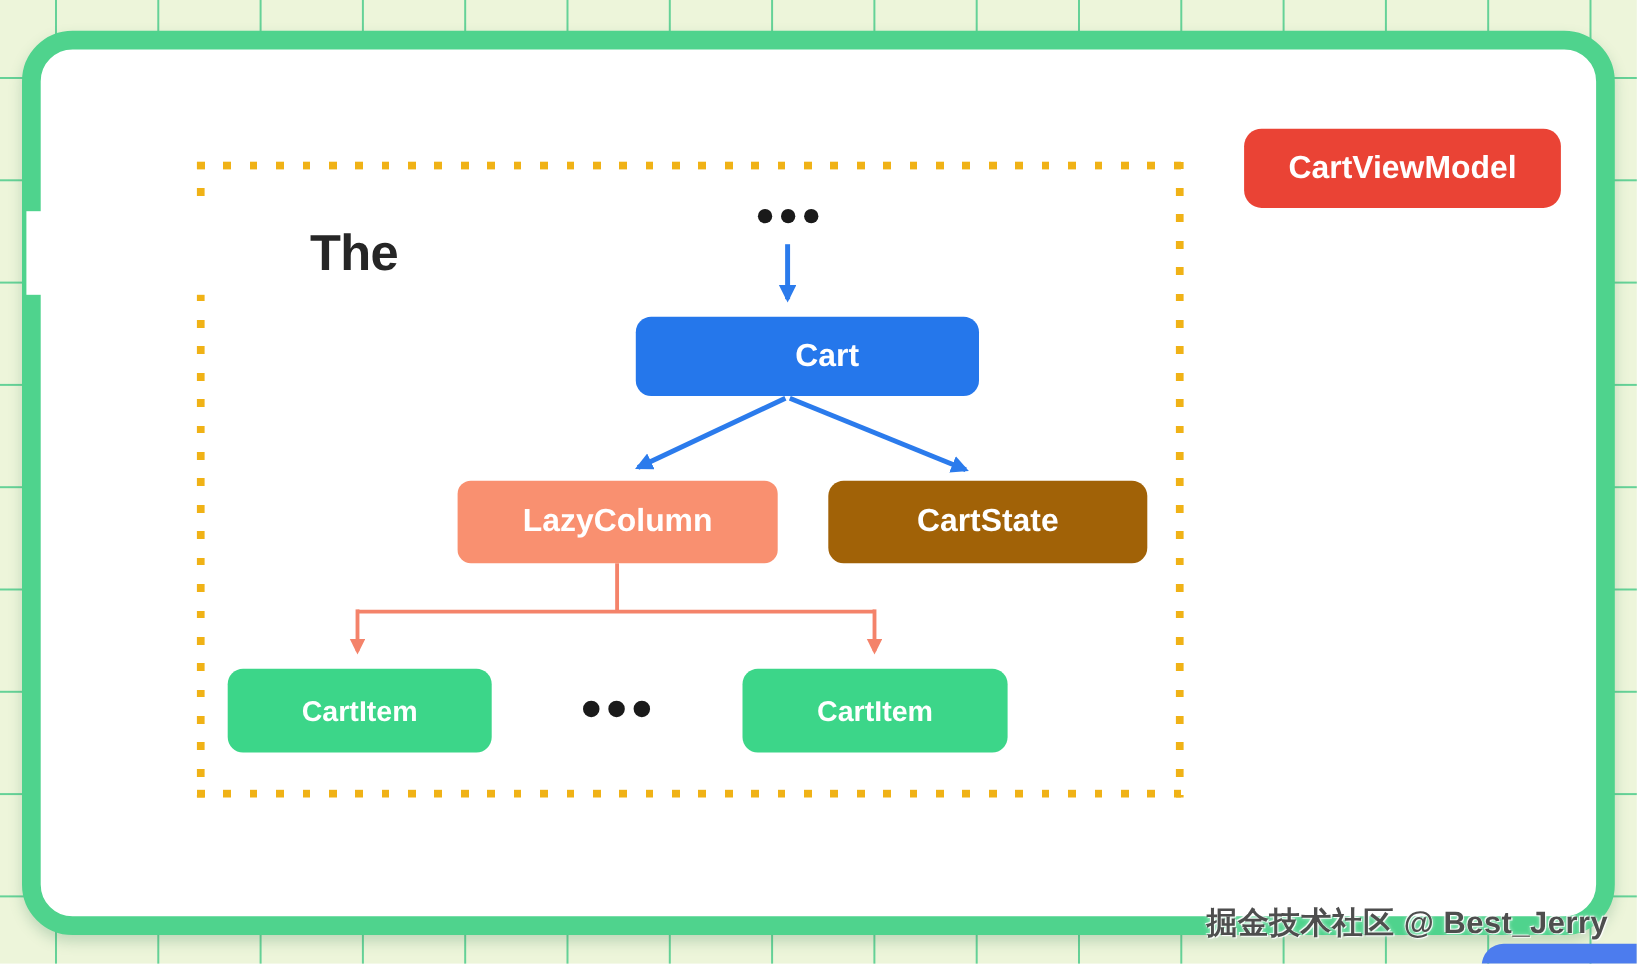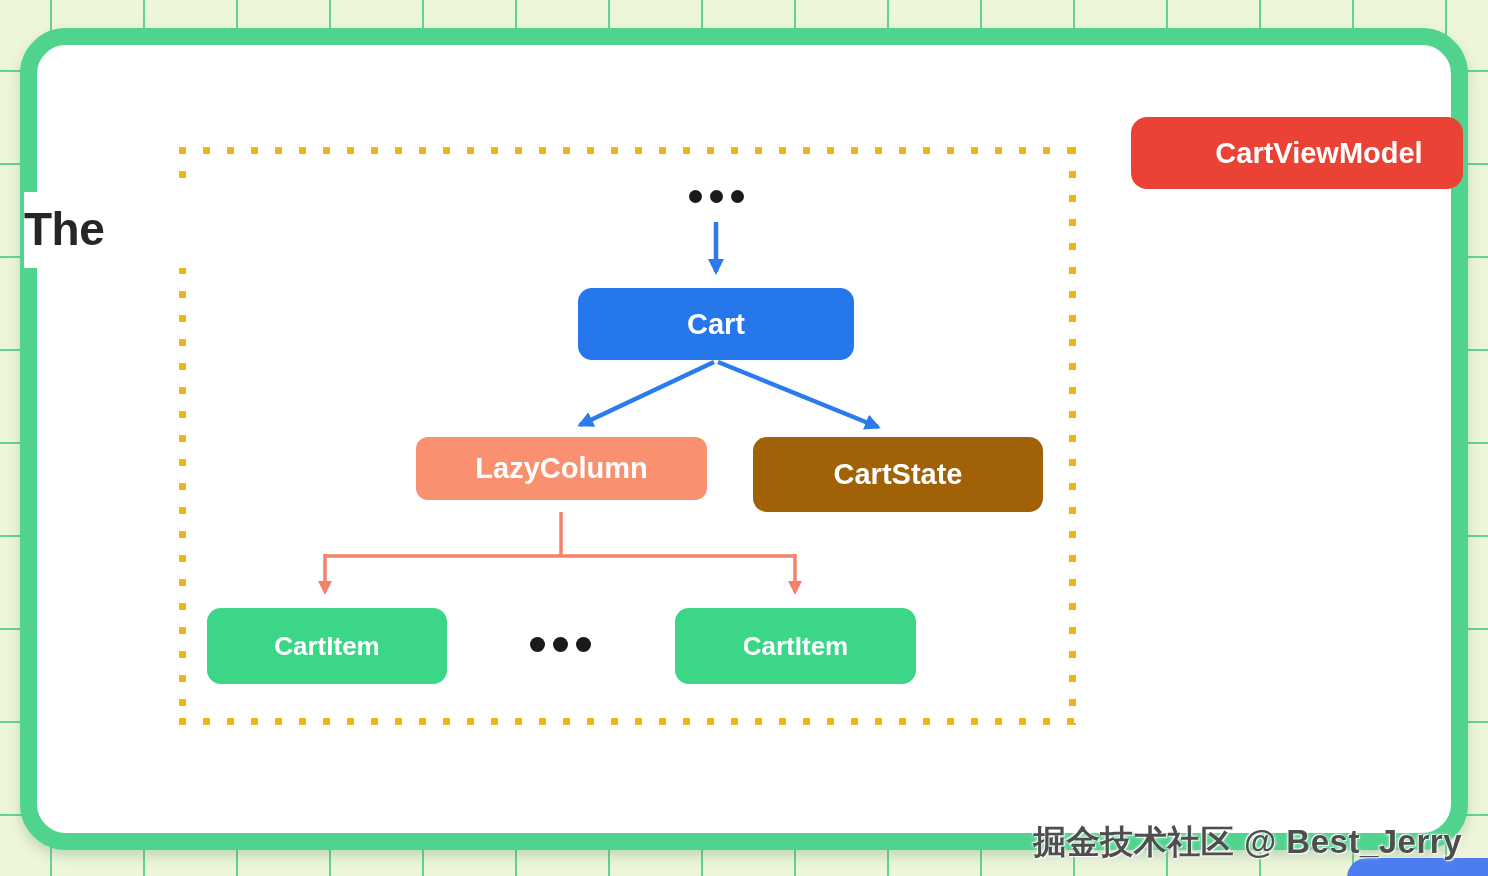--- a/index.html
+++ b/index.html
@@ -25,43 +25,43 @@
       repeating-linear-gradient(90deg,#F0B216 0 7px,transparent 7px 24px),
       repeating-linear-gradient(180deg,#F0B216 0 7px,transparent 7px 24px),
       repeating-linear-gradient(180deg,#F0B216 0 7px,transparent 7px 24px);
     background-size:100% 7px,100% 7px,7px 100%,7px 100%;
     background-position:0 0,0 100%,0 0,100% 0;
     background-repeat:no-repeat;
   }
   .title{
     position:absolute;left:24px;top:192px;width:338px;z-index:2;
     background:#ffffff;padding:10px 0 12px 0;
-    text-align:left;font-weight:700;font-size:46px;line-height:54px;
+    text-align:right;font-weight:700;font-size:46px;line-height:54px;
     color:#262626;letter-spacing:-0.5px;
   }
   .edges{position:absolute;left:0;top:0;width:1488px;height:876px;z-index:3;pointer-events:none;}
   .node{
     position:absolute;z-index:4;display:flex;align-items:center;justify-content:center;
     color:#ffffff;font-weight:700;border-radius:14px;
   }
   .node-cart{left:578px;top:288px;width:276px;height:72px;font-size:29px;}
-  .node-lazycolumn{left:416px;top:437px;width:291px;height:63px;font-size:29px;border-radius:12px;}
+  .node-lazycolumn{left:416px;top:437px;width:291px;height:75px;font-size:29px;border-radius:12px;}
   .node-cartstate{left:753px;top:437px;width:290px;height:75px;font-size:29px;}
   .node-cartitem-left{left:207px;top:608px;width:240px;height:76px;font-size:26px;}
   .node-cartitem-right{left:675px;top:608px;width:241px;height:76px;font-size:26px;}
-  .node-cartviewmodel{left:1131px;top:117px;width:288px;height:72px;font-size:29px;border-radius:16px;padding-left:44px;}
+  .node-cartviewmodel{left:1131px;top:117px;width:288px;height:72px;font-size:29px;border-radius:16px;}
   .ellipsis{position:absolute;z-index:4;display:flex;}
   .ellipsis .dot{background:#1a1a1a;border-radius:50%;}
   .ellipsis-top{left:689px;top:190px;gap:8px;}
   .ellipsis-top .dot{width:13px;height:13px;}
   .ellipsis-mid{left:530px;top:637px;gap:8px;}
   .ellipsis-mid .dot{width:15px;height:15px;}
   .watermark{
     position:absolute;right:26px;top:820px;z-index:6;
-    font-size:33px;font-weight:700;color:#4E4E4E;letter-spacing:.5px;
+    font-size:28px;font-weight:700;color:#4E4E4E;letter-spacing:.5px;
     text-shadow:1px 1px 0 rgba(255,255,255,.85),-1px -1px 0 rgba(255,255,255,.85),0 0 4px rgba(255,255,255,.9);
   }
   .corner-accent{
     position:absolute;left:1347px;top:858px;width:141px;height:20px;z-index:5;
     border-radius:22px 0 0 0;
   }
 </style>
 </head>
 <body>
 
@@ -89,21 +89,21 @@
   <path d="M325 554 L325 592" fill="none" stroke-width="3.5" marker-end="url(#mcoral)" style="stroke: rgb(244, 131, 106);"></path>
   <path d="M795 554 L795 592" fill="none" stroke-width="3.5" marker-end="url(#mcoral)" style="stroke: rgb(244, 131, 106);"></path>
 </svg>
 
 <div class="ellipsis ellipsis-top">
   <span class="dot"></span>
   <span class="dot"></span>
   <span class="dot"></span>
 </div>
 
-<div class="node node-cart" style="background-color: rgb(37, 119, 235);">Cart</div>
+<div class="node node-cart" style="background-color: rgb(37, 119, 235); padding-left: 36px;">Cart</div>
 
 <div class="node node-lazycolumn" style="background-color: rgb(249, 144, 112);">LazyColumn</div>
 
 <div class="node node-cartstate" style="background-color: #a16207;">CartState</div>
 
 <div class="node node-cartitem-left" style="background-color: rgb(60, 214, 137);">CartItem</div>
 
 <div class="ellipsis ellipsis-mid">
   <span class="dot"></span>
   <span class="dot"></span>

